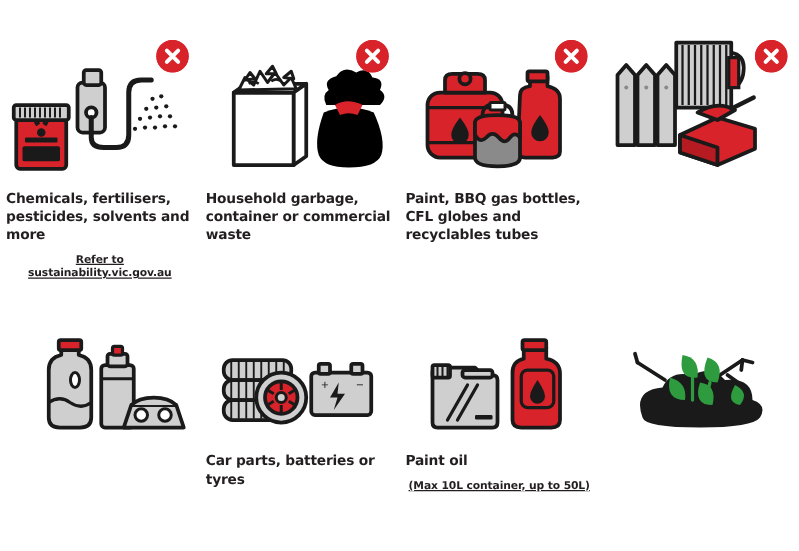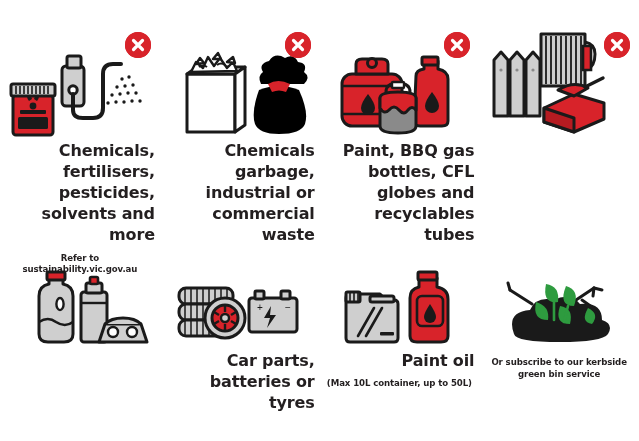--- a/index.html
+++ b/index.html
@@ -31,37 +31,39 @@
   .badge{
     position:absolute;top:-8px;right:4px;
     width:26px;height:26px;border-radius:50%;
     background:#D8232A;
     display:flex;align-items:center;justify-content:center;
     z-index:9;
   }
   .badge svg{display:block;}
 
   .cap{
-    text-align:right;
-    font-size:16px;
+    margin-top:12px;
+    text-align:left;
+    font-size:11px;
     font-weight:bold;
     line-height:1.32;
     color:#231f20;
     letter-spacing:-0.15px;
     width:150px;
   }
   .sub{
     margin-top:7px;
     text-align:center;
     font-size:8.6px;
     font-weight:bold;
     line-height:1.35;
     color:#231f20;
     letter-spacing:-0.1px;
     width:152px;
+    text-decoration:underline;
   }
   .cap.green{color:#2E9B3F;}
 
   svg.icon{display:block;overflow:visible;}
 </style>
 </head>
 <body>
 
 <div class="board">
 
@@ -149,21 +151,21 @@
             </g>
           </g>
 
           <g>
             <path d="M96 44 q-4 -8 2 -12 q-5 -8 6 -11 q6 -9 16 -3 q9 -5 13 4 q10 1 6 10 q7 5 0 12 z" fill="#000000"></path>
             <path d="M94 50 q-8 22 -4 34 q4 10 24 10 q22 0 26 -10 q4 -12 -6 -34 q-20 -8 -40 0 z" fill="#000000"></path>
             <path d="M103 44 q10 -6 22 0 l-4 8 q-7 -3 -14 0 z" fill="#D8232A"></path>
           </g>
         </svg>
       </div>
-      <div class="cap">Chemicals garbage, industrial or commercial waste</div>
+      <div class="cap">Household garbage, container or commercial waste</div>
       <div class="sub"></div>
     </div>
 
     <div class="cell">
       <div class="art">
         <div class="badge">
           <svg width="26" height="26" viewBox="0 0 26 26">
             <circle cx="13" cy="13" r="13" fill="#D8232A"></circle>
             <path d="M8.5 8.5 L17.5 17.5 M17.5 8.5 L8.5 17.5" stroke="#fff" stroke-width="3.2" stroke-linecap="round"></path>
           </svg>
@@ -356,16 +358,15 @@
             <path d="M76 36 q14 2 10 18 q-16 0 -10 -18 z"></path>
             <path d="M104 38 q12 6 4 16 q-12 -2 -4 -16 z"></path>
           </g>
 
           <g stroke="#2E9B3F" stroke-width="2.6" fill="none" stroke-linecap="round">
             <path d="M70 50 l0 -18"></path>
               <path d="M80 52 l4 -16"></path>
           </g>
         </svg>
       </div>
-      <div class="sub">Or subscribe to our kerbside green bin service</div>
     </div>
   </div>
 </div>
 
 </body></html>

